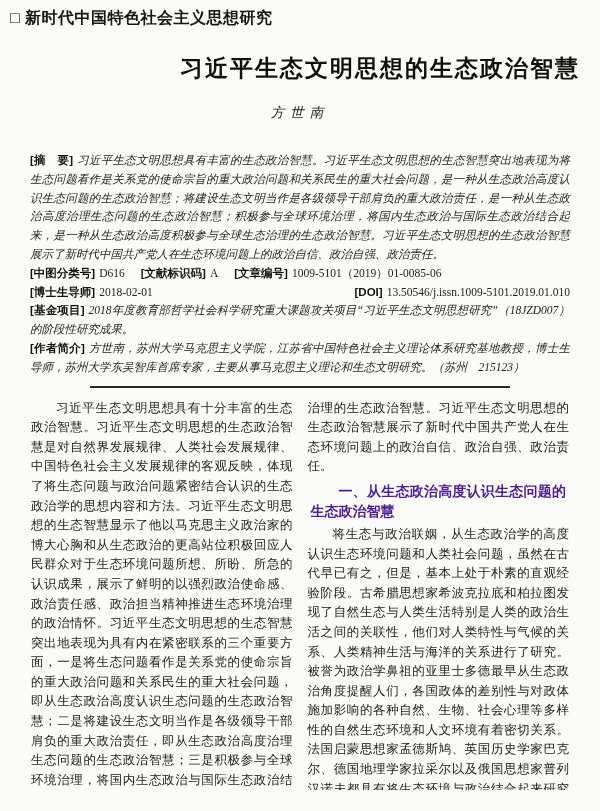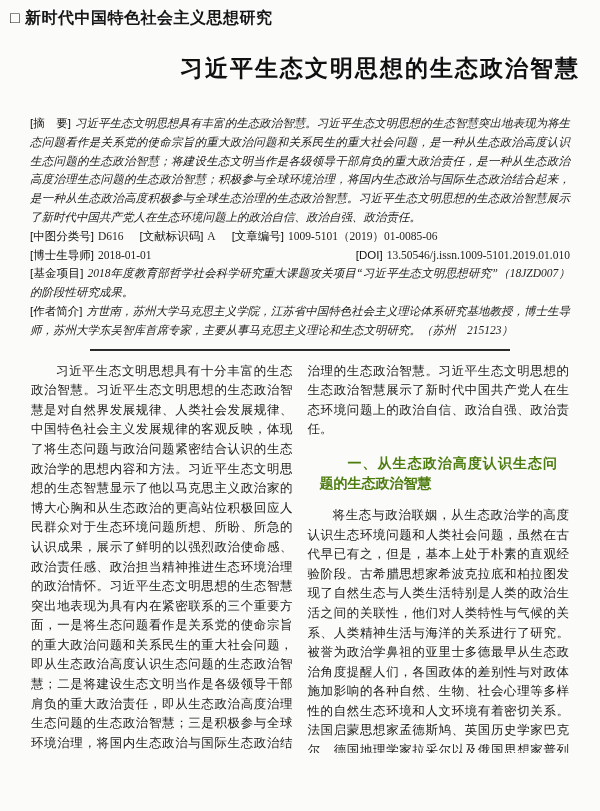--- a/index.html
+++ b/index.html
@@ -44,21 +44,21 @@
   .meta {
     margin: 29px 30px 0;
     font-size: 11.5px;
     line-height: 18.8px;
     color: #222;
   }
   .meta p { margin: 0; text-align: justify; }
   .kai { font-style: italic; }
   .lbl {
     font-family: "Liberation Sans", "DejaVu Sans", sans-serif;
-    font-weight: normal;
+    font-weight: bold;
     font-style: normal;
     color: #111;
     margin-right: 4px;
   }
   .pair { margin-right: 16px; white-space: nowrap; }
   .flexline { display: flex; justify-content: space-between; }
 
   .rule {
     width: 420px;
     height: 2px;
@@ -76,49 +76,50 @@
   .col {
     width: 265px;
     font-size: 12.5px;
     line-height: 19.6px;
     text-align: justify;
     color: #1b1b1b;
   }
   .col p { margin: 1px; }
   .indent { text-indent: 2em; }
   h2.section {
-    margin: 13px;
+    margin: 4px;
     font-family: "Liberation Sans", "DejaVu Sans", sans-serif;
     font-weight: bold;
     font-size: 14px;
     line-height: 20px;
     text-indent: 2em;
     text-align: justify;
-    color: #4d7c0f;
+    color: #4c1d95;
   }
 </style>
 </head>
 <body>
 
 <div class="page">
 
   <div class="category">□ 新时代中国特色社会主义思想研究</div>
 
   <h1 class="title">习近平生态文明思想的生态政治智慧</h1>
 
+  <div class="author">方世南</div>
 
   <div class="meta">
 
     <p><span class="lbl">[摘　要]</span><span class="kai">习近平生态文明思想具有丰富的生态政治智慧。习近平生态文明思想的生态智慧突出地表现为将生态问题看作是关系党的使命宗旨的重大政治问题和关系民生的重大社会问题，是一种从生态政治高度认识生态问题的生态政治智慧；将建设生态文明当作是各级领导干部肩负的重大政治责任，是一种从生态政治高度治理生态问题的生态政治智慧；积极参与全球环境治理，将国内生态政治与国际生态政治结合起来，是一种从生态政治高度积极参与全球生态治理的生态政治智慧。习近平生态文明思想的生态政治智慧展示了新时代中国共产党人在生态环境问题上的政治自信、政治自强、政治责任。</span></p>
 
 
     <p><span class="pair"><span class="lbl">[中图分类号]</span><span>D616</span></span><span class="pair"><span class="lbl">[文献标识码]</span><span>A</span></span><span class="pair"><span class="lbl">[文章编号]</span><span>1009-5101（2019）01-0085-06</span></span></p>
 
     <p class="flexline">
-        <span><span class="lbl">[博士生导师]</span><span>2018-01-01</span></span>
+        <span><span class="lbl">[博士生导师]</span><span>2018-02-01</span></span>
         <span><span class="lbl">[DOI]</span><span>13.50546/j.issn.1009-5101.2019.01.010</span></span>
       </p>
 
     <p><span class="lbl">[基金项目]</span><span class="kai">2018年度教育部哲学社会科学研究重大课题攻关项目“习近平生态文明思想研究”（18JZD007）的阶段性研究成果。</span></p>
 
     <p><span class="lbl">[作者简介]</span><span class="kai">方世南，苏州大学马克思主义学院，江苏省中国特色社会主义理论体系研究基地教授，博士生导师，苏州大学东吴智库首席专家，主要从事马克思主义理论和生态文明研究。（苏州　215123）</span></p>
   </div>
 
   <div class="rule"></div>
 

